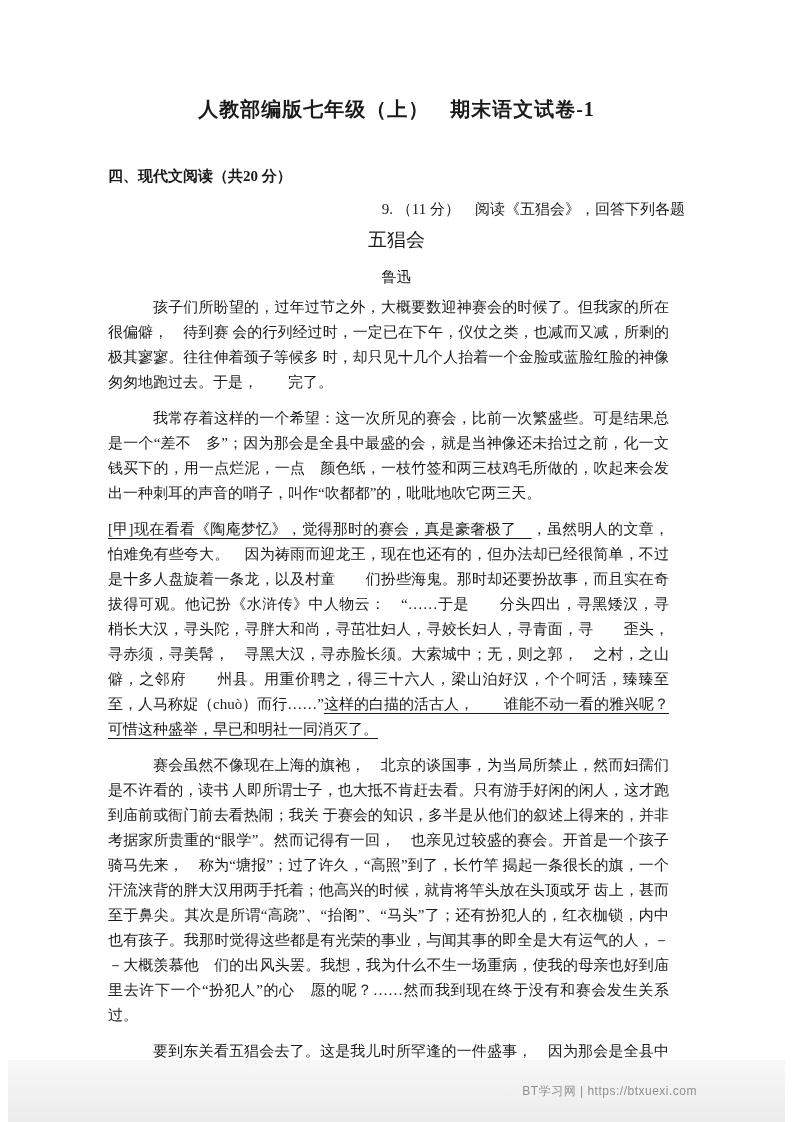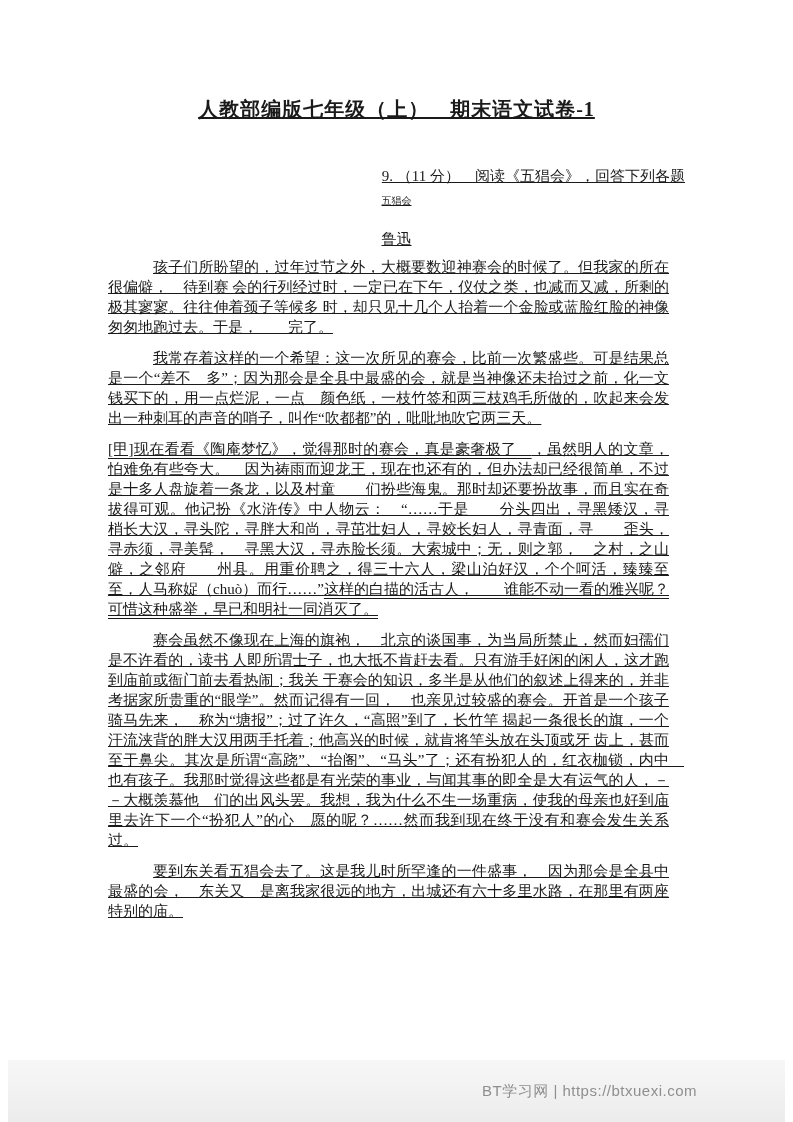--- a/index.html
+++ b/index.html
@@ -9,21 +9,20 @@
   }
   .page {
     position: relative;
     width: 777px;
     height: 1122px;
     margin: 0 auto;
     background: #ffffff;
     overflow: hidden;
     font-family: "Liberation Serif", "DejaVu Serif", serif;
     color: #1a1a1a;
-    text-decoration: underline;
   }
   .content {
     padding: 96px 100px 0 100px;
   }
   .doc-title {
     margin: 0 0 44px 0;
     text-align: center;
     font-size: 20px;
     font-weight: bold;
     letter-spacing: 1px;
@@ -33,34 +32,34 @@
     font-weight: bold;
     margin: 0 0 14px 0;
   }
   .question-line {
     font-size: 15px;
     margin: 0 0 8px 0;
     text-align: right;
   }
   .passage-title {
     text-align: center;
-    font-size: 10px;
-    margin: 2px 0 22px 0;
+    font-size: 19px;
+    margin: 2px 0 15px 0;
   }
   .passage-author {
     text-align: center;
     font-size: 15px;
     margin: 8px 0 8px 0;
   }
   .passage-body {
     font-size: 15px;
   }
   .para {
     margin: 0 16px 11px 0;
-    line-height: 20px;
+    line-height: 25px;
     text-align: justify;
     text-justify: inter-ideograph;
   }
   .para.indent {
     text-indent: 3em;
   }
   .u {
     text-decoration: underline;
     text-underline-offset: 4px;
     text-decoration-thickness: 1px;
@@ -73,31 +72,32 @@
     height: 62px;
     background: linear-gradient(to bottom, #f7f7f7, #ececec);
     display: flex;
     align-items: center;
     justify-content: flex-end;
     padding-right: 88px;
     box-sizing: border-box;
   }
   .footer-text {
     font-family: "Liberation Sans", "DejaVu Sans", sans-serif;
-    font-size: 15px;
+    font-size: 12px;
     color: #8f8f8f;
     letter-spacing: 0.5px;
   }
 </style>
 </head>
 <body>
 
 <div class="page">
   <div class="content">
     <h1 class="doc-title">人教部编版七年级（上）　期末语文试卷-1</h1>
+    <div class="section-heading">四、现代文阅读（共20 分）</div>
     <div class="question-line">9. （11 分）　阅读《五猖会》，回答下列各题</div>
     <div class="passage-title">五猖会</div>
     <div class="passage-author">鲁迅</div>
     <div class="passage-body">
         <p class="para indent"><span>孩子们所盼望的，过年过节之外，大概要数迎神赛会的时候了。但我家的所在很偏僻，　待到赛 会的行列经过时，一定已在下午，仪仗之类，也减而又减，所剩的极其寥寥。往往伸着颈子等候多 时，却只见十几个人抬着一个金脸或蓝脸红脸的神像匆匆地跑过去。于是，　　完了。</span></p>
         <p class="para indent"><span>我常存着这样的一个希望：这一次所见的赛会，比前一次繁盛些。可是结果总是一个“差不　多”；因为那会是全县中最盛的会，就是当神像还未抬过之前，化一文钱买下的，用一点烂泥，一点　颜色纸，一枝竹签和两三枝鸡毛所做的，吹起来会发出一种刺耳的声音的哨子，叫作“吹都都”的，吡吡地吹它两三天。</span></p>
         <p class="para"><span class="u">[甲]现在看看《陶庵梦忆》，觉得那时的赛会，真是豪奢极了　</span><span>，虽然明人的文章，怕难免有些夸大。　因为祷雨而迎龙王，现在也还有的，但办法却已经很简单，不过是十多人盘旋着一条龙，以及村童　　们扮些海鬼。那时却还要扮故事，而且实在奇拔得可观。他记扮《水浒传》中人物云：　“……于是　　分头四出，寻黑矮汉，寻梢长大汉，寻头陀，寻胖大和尚，寻茁壮妇人，寻姣长妇人，寻青面，寻　　歪头，寻赤须，寻美髯，　寻黑大汉，寻赤脸长须。大索城中；无，则之郭，　之村，之山僻，之邻府　　州县。用重价聘之，得三十六人，梁山泊好汉，个个呵活，臻臻至至，人马称娖（chuò）而行……”</span><span class="u">这样的白描的活古人，　　谁能不动一看的雅兴呢？可惜这种盛举，早已和明社一同消灭了。</span></p>
         <p class="para indent"><span>赛会虽然不像现在上海的旗袍，　北京的谈国事，为当局所禁止，然而妇孺们是不许看的，读书 人即所谓士子，也大抵不肯赶去看。只有游手好闲的闲人，这才跑到庙前或衙门前去看热闹；我关 于赛会的知识，多半是从他们的叙述上得来的，并非考据家所贵重的“眼学”。然而记得有一回，　也亲见过较盛的赛会。开首是一个孩子骑马先来，　称为“塘报”；过了许久，“高照”到了，长竹竿 揭起一条很长的旗，一个汗流浃背的胖大汉用两手托着；他高兴的时候，就肯将竿头放在头顶或牙 齿上，甚而至于鼻尖。其次是所谓“高跷”、“抬阁”、“马头”了；还有扮犯人的，红衣枷锁，内中　也有孩子。我那时觉得这些都是有光荣的事业，与闻其事的即全是大有运气的人，－－大概羡慕他　们的出风头罢。我想，我为什么不生一场重病，使我的母亲也好到庙里去许下一个“扮犯人”的心　愿的呢？……然而我到现在终于没有和赛会发生关系过。</span></p>
         <p class="para indent"><span>要到东关看五猖会去了。这是我儿时所罕逢的一件盛事，　因为那会是全县中最盛的会，　东关又　是离我家很远的地方，出城还有六十多里水路，在那里有两座特别的庙。</span></p>
       </div>

